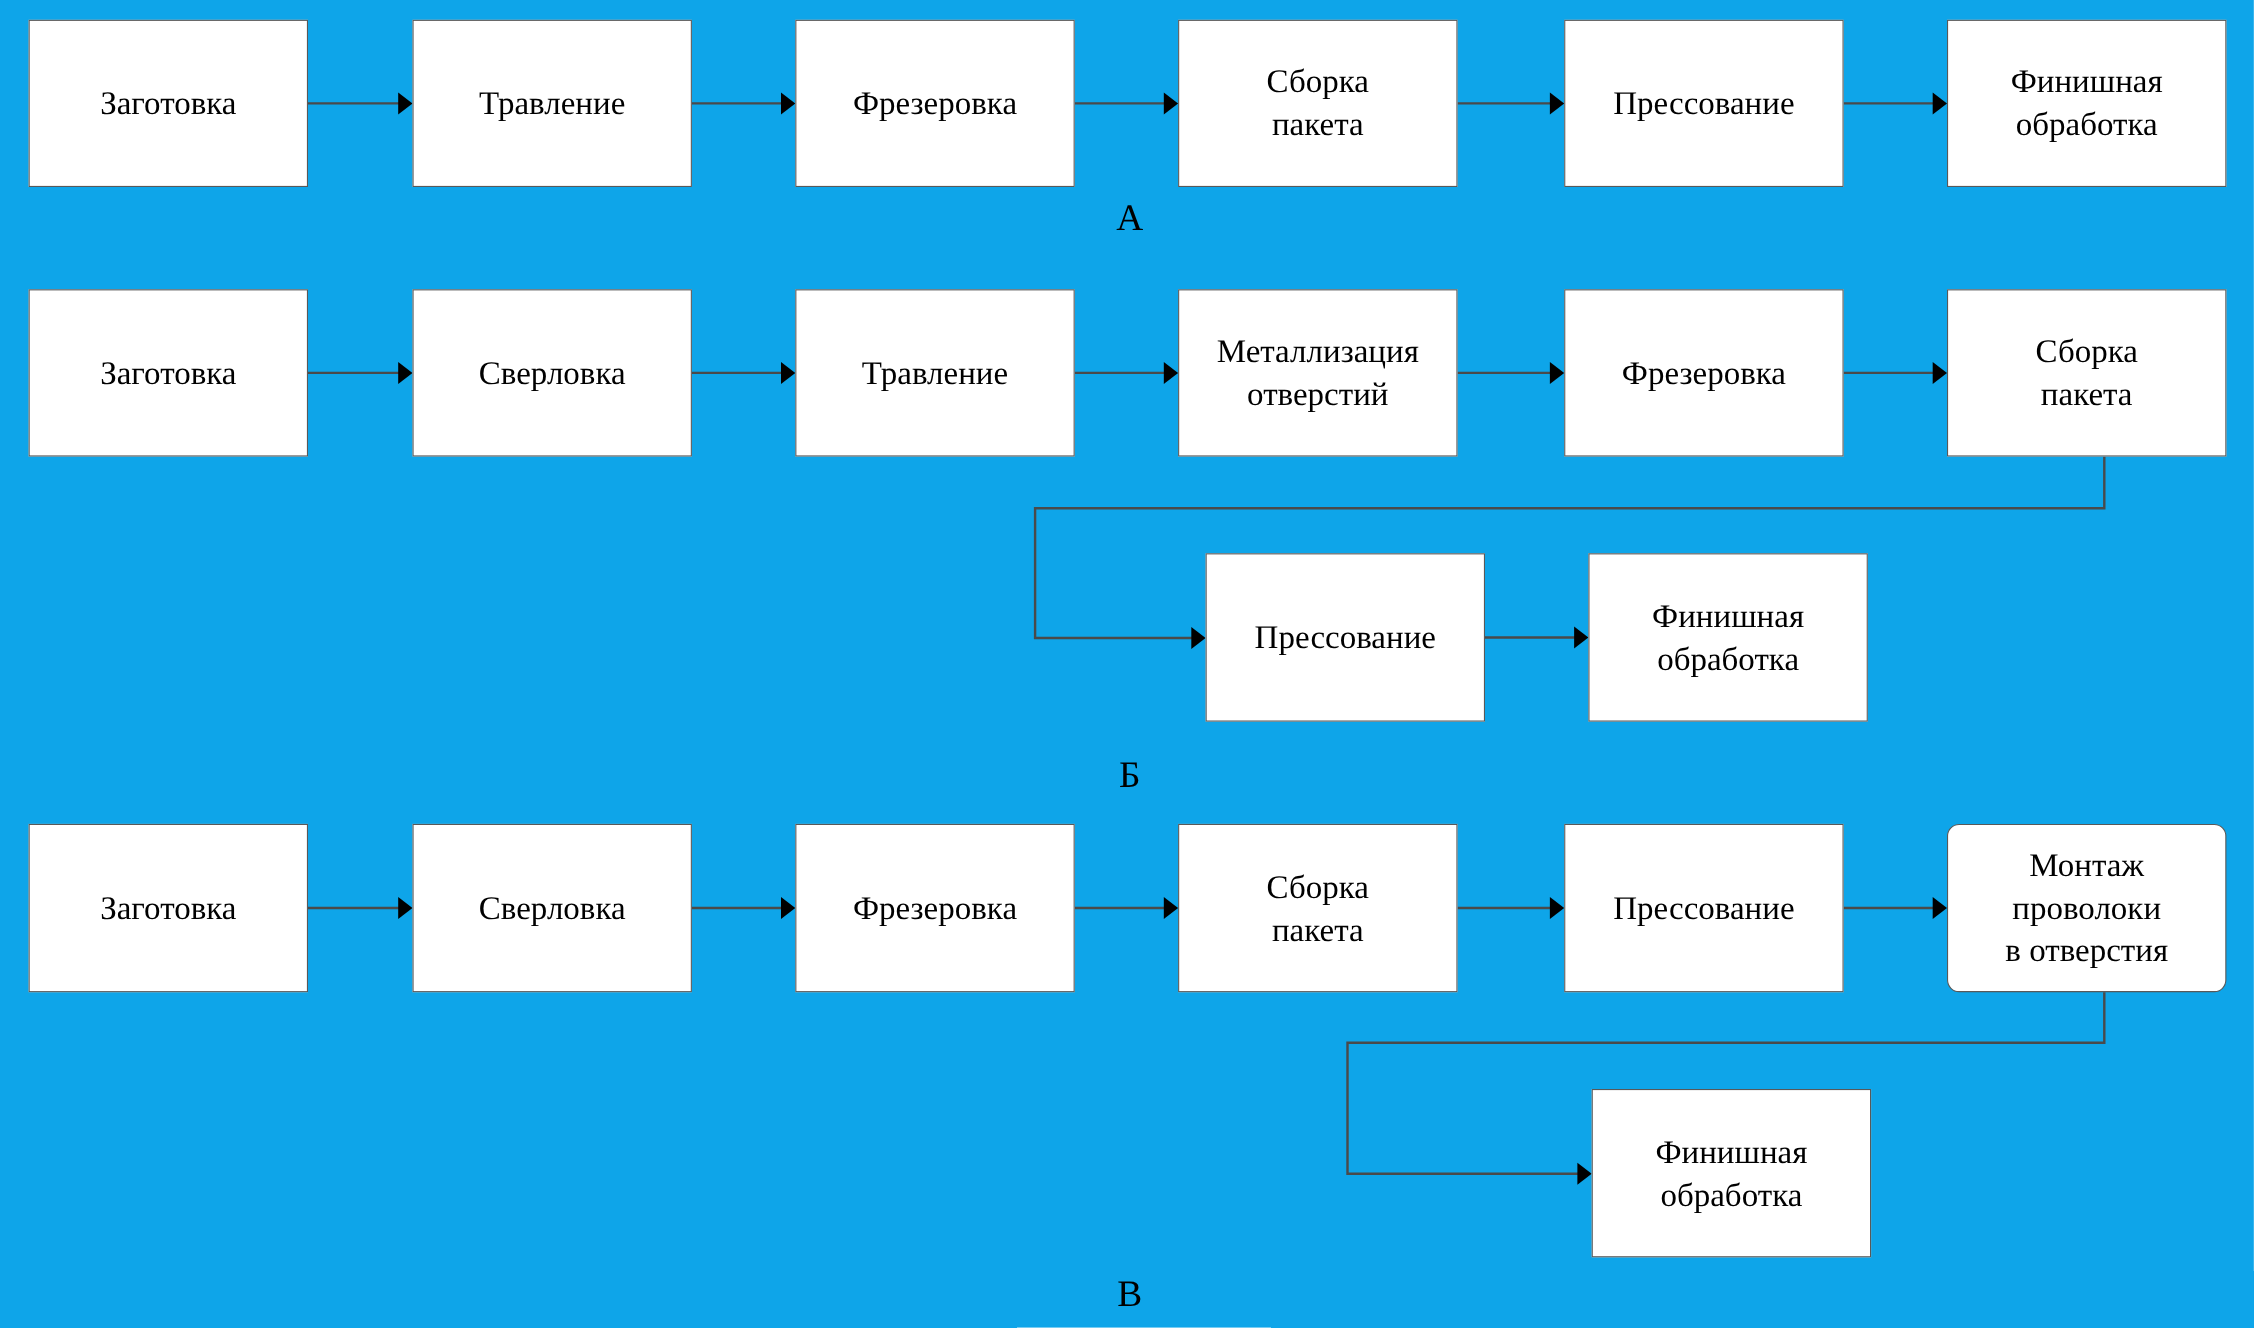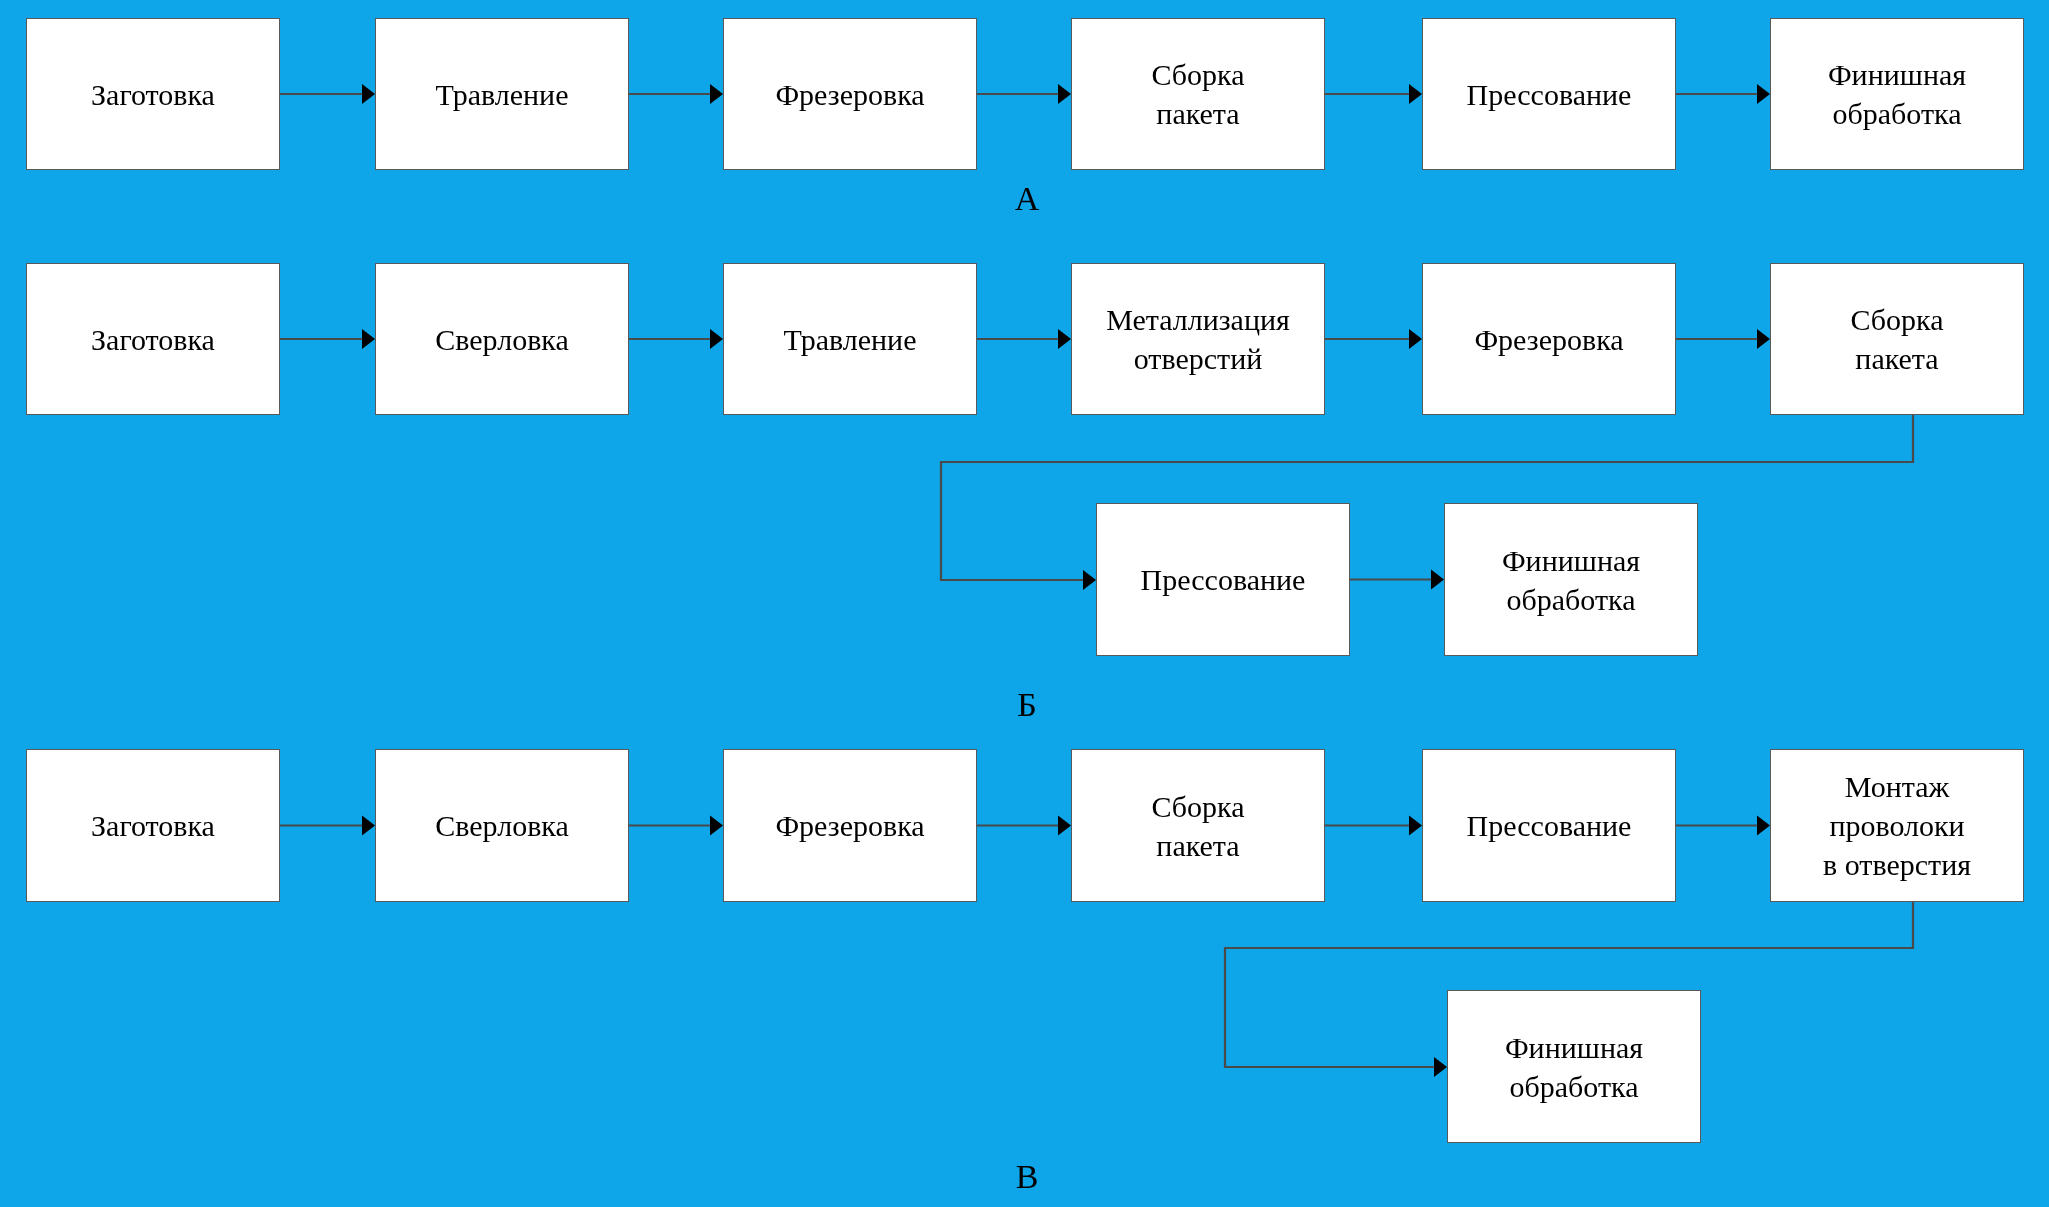--- a/index.html
+++ b/index.html
@@ -123,21 +123,21 @@
 пакета</div>
       <div class="node" style="left: 1096px; top: 503px; width: 254px; height: 153px;">Прессование</div>
       <div class="node" style="left: 1444px; top: 503px; width: 254px; height: 153px;">Финишная
 обработка</div>
       <div class="node" style="left: 26px; top: 749px; width: 254px; height: 153px;">Заготовка</div>
       <div class="node" style="left: 375px; top: 749px; width: 254px; height: 153px;">Сверловка</div>
       <div class="node" style="left: 723px; top: 749px; width: 254px; height: 153px;">Фрезеровка</div>
       <div class="node" style="left: 1071px; top: 749px; width: 254px; height: 153px;">Сборка
 пакета</div>
       <div class="node" style="left: 1422px; top: 749px; width: 254px; height: 153px;">Прессование</div>
-      <div class="node" style="left: 1770px; top: 749px; width: 254px; height: 153px;">Монтаж
+      <div class="node" style="left: 1770px; top: 749px; width: 254px; height: 153px; border-radius: 11px;">Монтаж
 проволоки
 в отверстия</div>
       <div class="node" style="left: 1447px; top: 990px; width: 254px; height: 153px;">Финишная
 обработка</div>
     </div>
   <div id="labels-layer">
       <div class="seq-label" style="left: 987px; top: 182px; width: 80px;">А</div>
       <div class="seq-label" style="left: 987px; top: 688px; width: 80px;">Б</div>
       <div class="seq-label" style="left: 987px; top: 1160px; width: 80px;">В</div>
     </div>

